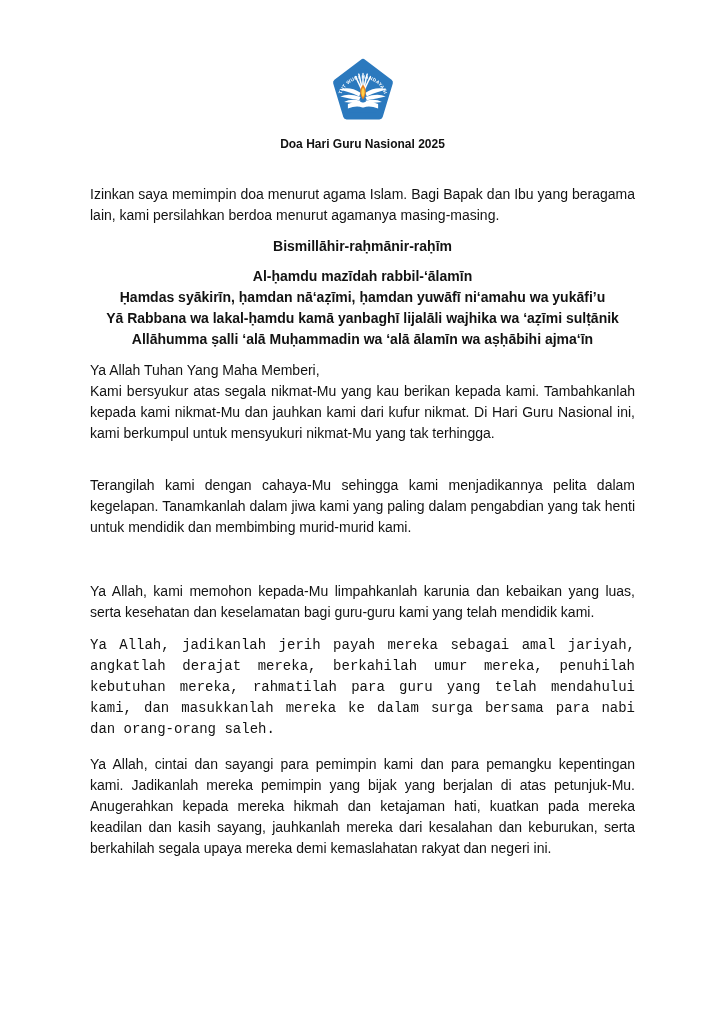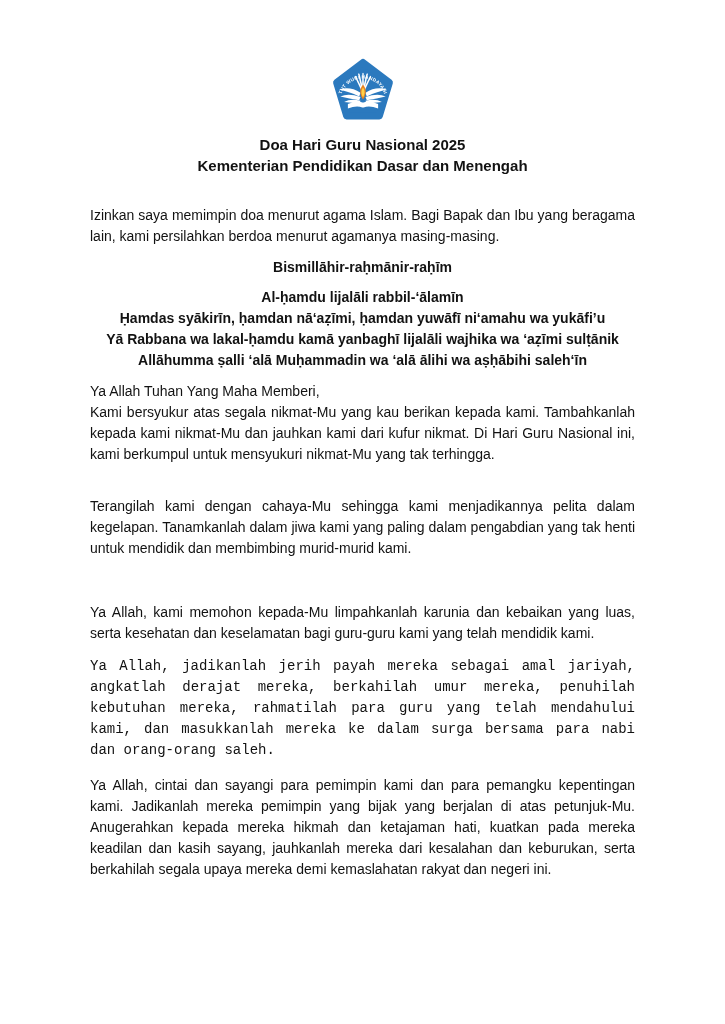--- a/index.html
+++ b/index.html
@@ -19,21 +19,21 @@
   }
   .logo-wrap {
     display: flex;
     justify-content: center;
     margin-bottom: 13px;
   }
   .logo-wrap svg { display: block; }
   .doc-title {
     text-align: center;
     font-weight: bold;
-    font-size: 15px;
+    font-size: 12px;
     line-height: 21px;
     margin-bottom: 29px;
   }
   .para {
     font-size: 14px;
     line-height: 21px;
     margin: 0 0 10px 0;
     text-align: center;
   }
   .j { text-align: justify; }
@@ -89,32 +89,31 @@
         <path d="M50,42 C54.5,48 57,55 50,66 C43,55 45.5,48 50,42 Z" fill="#E8821E"></path>
         <path d="M50,47 C52.6,51 54,56 50,62.5 C46,56 47.4,51 50,47 Z" fill="#FFD24A"></path>
       </g>
 
       <path d="M26,73 Q40,66.5 49,70.5 L51,70.5 Q60,66.5 74,73 L74,80 Q60,74.5 51,78.5 L49,78.5 Q40,74.5 26,80 Z" fill="#ffffff"></path>
     </svg>
   </div>
 
   <div class="doc-title">
     <div>Doa Hari Guru Nasional 2025</div>
-    <div>Kementerian Pendidikan Dasar dan Menengah</div>
   </div>
 
   <p class="para j mb20">Izinkan saya memimpin doa menurut agama Islam. Bagi Bapak dan Ibu yang beragama lain, kami persilahkan berdoa menurut agamanya masing-masing.</p>
 
   <p class="para b mb9">Bismillāhir-raḥmānir-raḥīm</p>
 
   <div class="para b">
-    <div>Al-ḥamdu lijalāli rabbil-‘ālamīn</div>
+    <div>Al-ḥamdu mazīdah rabbil-‘ālamīn</div>
     <div>Ḥamdas syākirīn, ḥamdan nā‘aẓīmi, ḥamdan yuwāfī ni‘amahu wa yukāfi’u</div>
     <div>Yā Rabbana wa lakal-ḥamdu kamā yanbaghī lijalāli wajhika wa ‘aẓīmi sulṭānik</div>
-    <div>Allāhumma ṣalli ‘alā Muḥammadin wa ‘alā ālihi wa aṣḥābihi saleh‘īn</div>
+    <div>Allāhumma ṣalli ‘alā Muḥammadin wa ‘alā ālamīn wa aṣḥābihi ajma‘īn</div>
   </div>
 
   <p class="para j">
     <span>Ya Allah Tuhan Yang Maha Memberi,</span><br>
     <span>Kami bersyukur atas segala nikmat-Mu yang kau berikan kepada kami. Tambahkanlah kepada kami nikmat-Mu dan jauhkan kami dari kufur nikmat. Di Hari Guru Nasional ini, kami berkumpul untuk mensyukuri nikmat-Mu yang tak terhingga.</span>
   </p>
 
   <p class="para j">
     <br>
     <span>Terangilah kami dengan cahaya-Mu sehingga kami menjadikannya pelita dalam kegelapan. Tanamkanlah dalam jiwa kami yang paling dalam pengabdian yang tak henti untuk mendidik dan membimbing murid-murid kami.</span>

